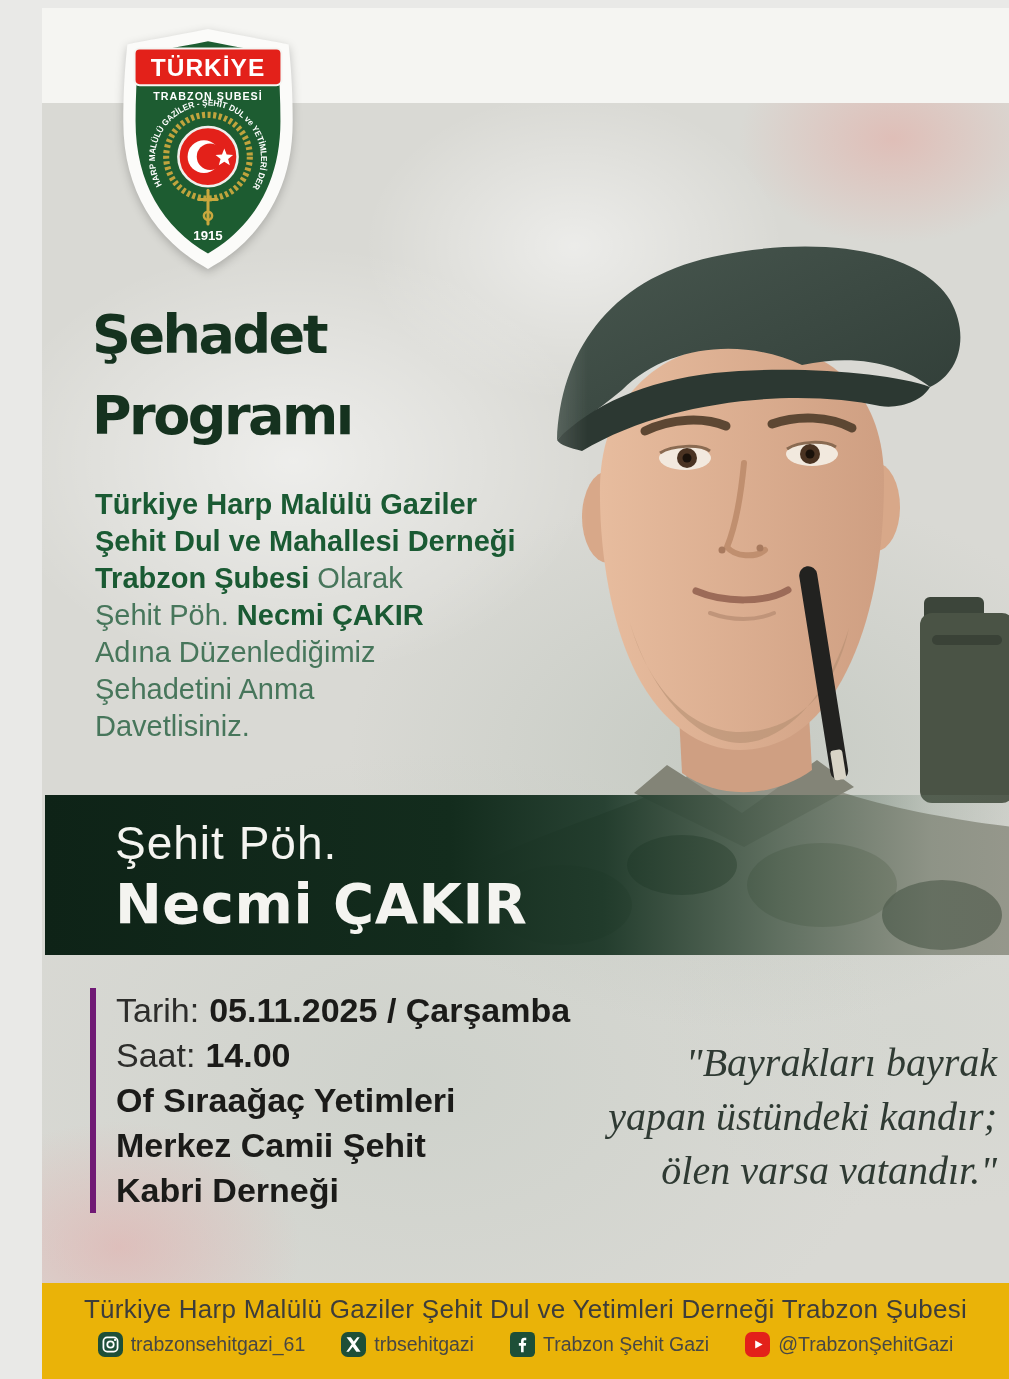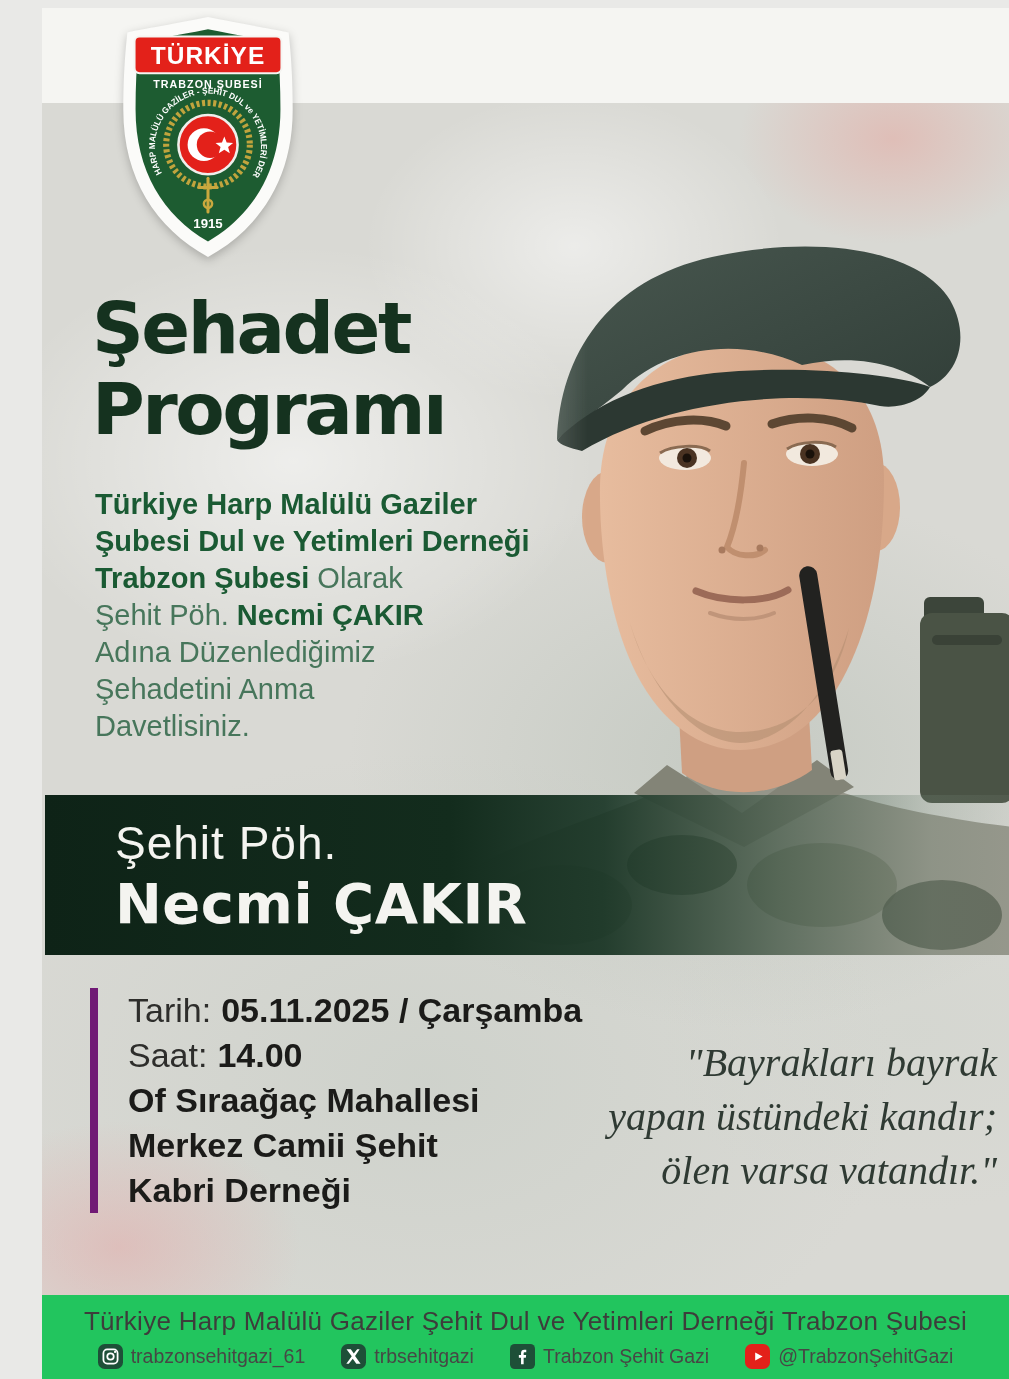--- a/index.html
+++ b/index.html
@@ -22,27 +22,27 @@
       radial-gradient(220px 150px at 88% 3%, rgba(228,168,160,0.55), transparent 70%),
       radial-gradient(260px 180px at 8% 96%, rgba(226,170,168,0.55), transparent 70%),
       radial-gradient(420px 300px at 26% 30%, rgba(255,255,255,0.55), transparent 72%),
       radial-gradient(300px 220px at 55% 12%, rgba(255,255,255,0.5), transparent 70%),
       radial-gradient(520px 360px at 72% 55%, rgba(173,184,173,0.45), transparent 75%),
       radial-gradient(600px 420px at 40% 82%, rgba(196,203,195,0.5), transparent 78%),
       radial-gradient(340px 240px at 90% 78%, rgba(208,212,205,0.5), transparent 75%),
       #d9d9d4;
   }
   
-  .logo{position:absolute;left:62px;top:4px;width:208px;height:250px;z-index:6;}
+  .logo{position:absolute;left:62px;top:16px;width:208px;height:250px;z-index:6;}
   .logo svg{filter:drop-shadow(0 3px 5px rgba(0,0,0,0.22));}
   
   .title{
-    position:absolute;left:50px;top:280px;z-index:5;
+    position:absolute;left:50px;top:286px;z-index:5;
     font-family:"DejaVu Sans", sans-serif;
-    font-weight:800;font-size:72px;line-height:81px;letter-spacing:-2.5px;
+    font-weight:800;font-size:54px;line-height:81px;letter-spacing:-2.5px;
     color:#15321f;margin:0;
   }
   
   .intro{
     position:absolute;left:53px;top:478px;z-index:5;
     font-size:29px;line-height:37px;color:#47765b;font-weight:400;
   }
   .intro .b{color:#1a5a33;font-weight:700;}
   .intro .gap{margin-left:8px;text-align:center;}
   
@@ -58,36 +58,36 @@
       rgba(14,35,23,1) 0%, rgba(19,44,29,1) 42%, rgba(26,54,38,0.92) 58%,
       rgba(52,80,62,0.55) 76%, rgba(118,138,122,0.22) 92%, rgba(150,160,150,0.10) 100%);
     color:#f4f4f0;box-sizing:border-box;padding:20px 0 0 70px;
   }
   .banner .l1{font-size:46px;font-weight:400;line-height:56px;letter-spacing:1px;}
   .banner .l2{font-size:56px;font-weight:800;line-height:66px;letter-spacing:0.5px;
     font-family:"DejaVu Sans", sans-serif;}
   
   .details{
     position:absolute;left:48px;top:980px;z-index:5;
-    border-left:8px solid #701a75;padding-left:30px;
+    border-left:6px solid #701a75;padding-left:20px;
     font-size:34px;line-height:45px;color:#1d1d1b;
   }
   .details .lbl{font-weight:400;color:#2d2d2b;margin-right:10px;}
   .details .val{font-weight:700;color:#1b1b19;}
   .details .loc{font-weight:700;color:#1b1b19;}
   
   .quote{
     position:absolute;right:12px;top:1028px;width:440px;z-index:5;
     font-family:"Liberation Serif", serif;font-style:italic;
     font-size:40px;line-height:54px;color:#2f3a33;text-align:right;
   }
   
   .footer{
-    position:absolute;left:0;bottom:0;width:100%;height:84px;z-index:6;
-    background:#22c55e;
+    position:absolute;left:0;bottom:0;width:100%;height:96px;z-index:6;
+    background:#eab308;
   }
   .footer .org{
     margin-top:11px;text-align:center;font-size:26px;letter-spacing:0.3px;color:#3d3d3b;
   }
   .social-row{
     margin-top:7px;display:flex;justify-content:center;align-items:center;gap:36px;text-align:center;
   }
   .social-item{display:flex;align-items:center;gap:8px;}
   .social-item .handle{font-size:19.5px;color:#474745;}
   .s-icon{width:25px;height:25px;display:block;}
@@ -196,37 +196,37 @@
     </svg>
   </div>
 
   <h1 class="title">
     <span style="display:block">Şehadet</span>
     <span style="display:block">Programı</span>
   </h1>
 
   <div class="intro">
     <div><span class="b">Türkiye Harp Malülü Gaziler</span></div>
-    <div><span class="b">Şubesi Dul ve Yetimleri Derneği</span></div>
+    <div><span class="b">Şehit Dul ve Mahallesi Derneği</span></div>
     <div><span class="b">Trabzon Şubesi</span><span class="gap">Olarak</span></div>
     <div><span>Şehit Pöh.</span><span class="b gap">Necmi ÇAKIR</span></div>
     <div>Adına Düzenlediğimiz</div>
     <div>Şehadetini Anma</div>
     <div>Davetlisiniz.</div>
   </div>
 
   <div class="banner">
     <div class="l1">Şehit Pöh.</div>
     <div class="l2">Necmi ÇAKIR</div>
   </div>
 
   <div class="details">
     <div><span class="lbl">Tarih:</span><span class="val">05.11.2025 / Çarşamba</span></div>
     <div><span class="lbl">Saat:</span><span class="val">14.00</span></div>
-    <div class="loc">Of Sıraağaç Mahallesi</div>
+    <div class="loc">Of Sıraağaç Yetimleri</div>
     <div class="loc">Merkez Camii Şehit</div>
     <div class="loc">Kabri Derneği</div>
   </div>
 
   <div class="quote">
     <div>"Bayrakları bayrak</div>
     <div>yapan üstündeki kandır;</div>
     <div>ölen varsa vatandır."</div>
   </div>
 

